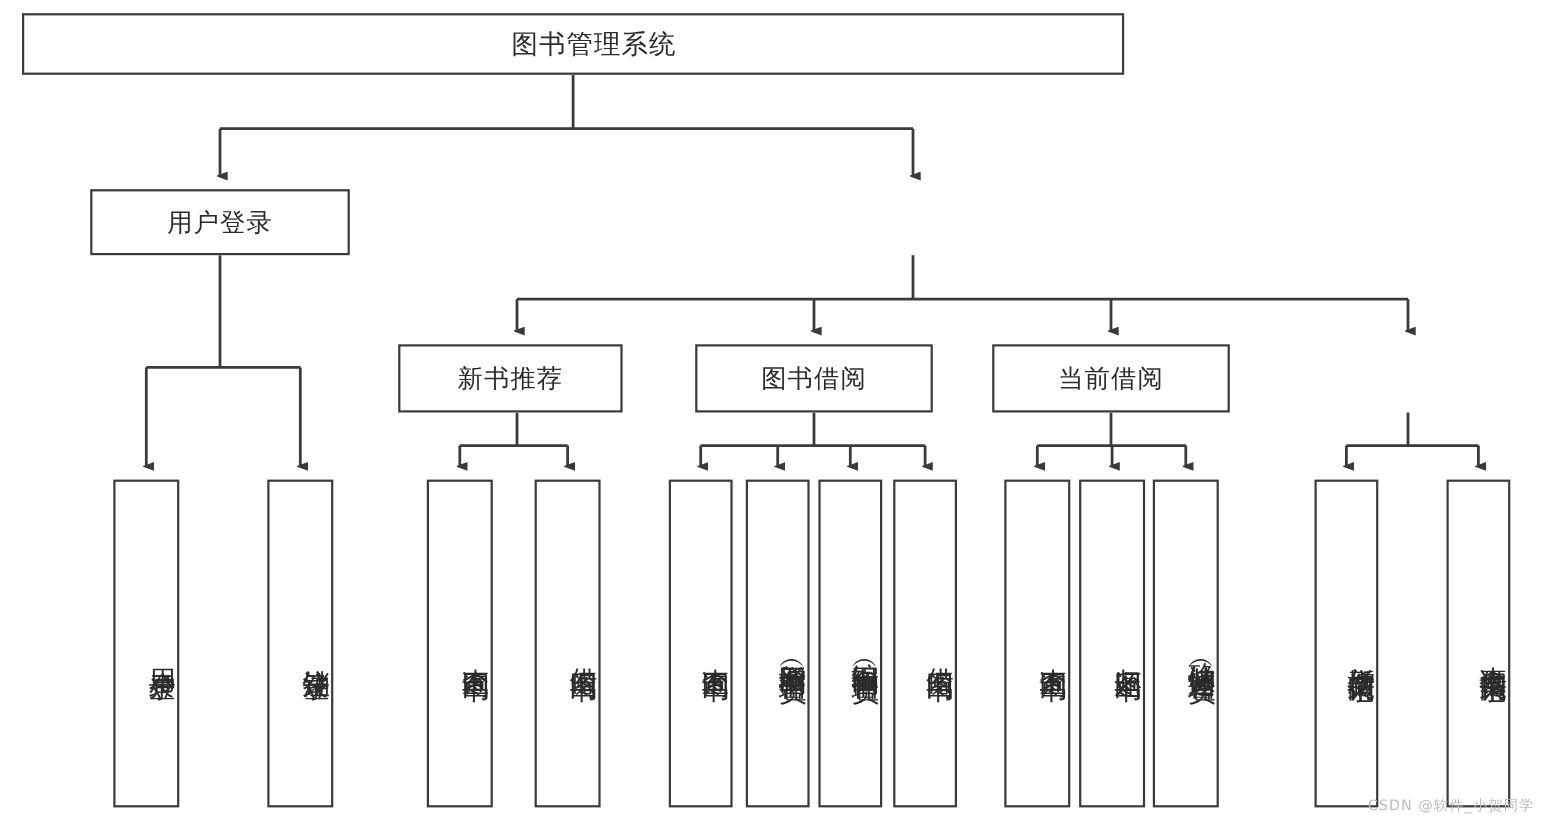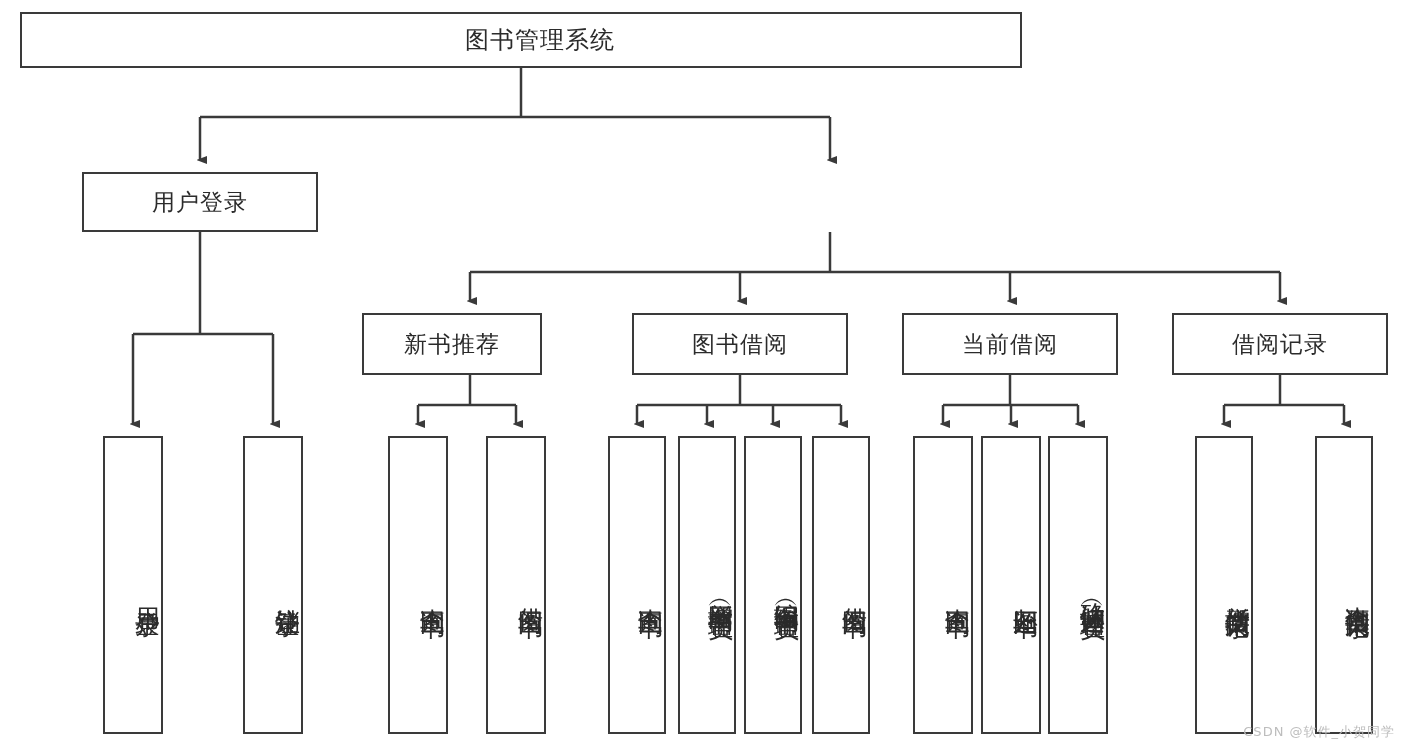--- a/index.html
+++ b/index.html
@@ -124,31 +124,28 @@
   </svg>
 
   <div class="node node-h node-root" style="left: 20px; top: 12px; width: 1002px; height: 56px; padding-left: 38px;">
     <span>图书管理系统</span>
   </div>
 
   <div class="node node-h" style="left: 82px; top: 172px; width: 236px; height: 60px;">
     <span>用户登录</span>
   </div>
 
-  <div class="node node-h" style="left: 362px; top: 313px; width: 180px; height: 62px;">
+  <div class="node node-h" style="left: 362px; top: 313px; width: 204px; height: 62px;">
     <span>新书推荐</span>
   </div>
   <div class="node node-h" style="left: 632px; top: 313px; width: 216px; height: 62px;">
     <span>图书借阅</span>
   </div>
   <div class="node node-h" style="left: 902px; top: 313px; width: 216px; height: 62px;">
     <span>当前借阅</span>
-  </div>
-  <div class="node node-h" style="left: 1172px; top: 313px; width: 216px; height: 62px;">
-    <span>借阅记录</span>
   </div>
 
   <div class="node node-v" style="left: 103px; top: 436px; width: 60px; height: 298px;">
     <span>用户登录</span>
   </div>
   <div class="node node-v" style="left: 243px; top: 436px; width: 60px; height: 298px;">
     <span>注销登录</span>
   </div>
   <div class="node node-v" style="left: 388px; top: 436px; width: 60px; height: 298px;">
     <span>查询图书</span>

